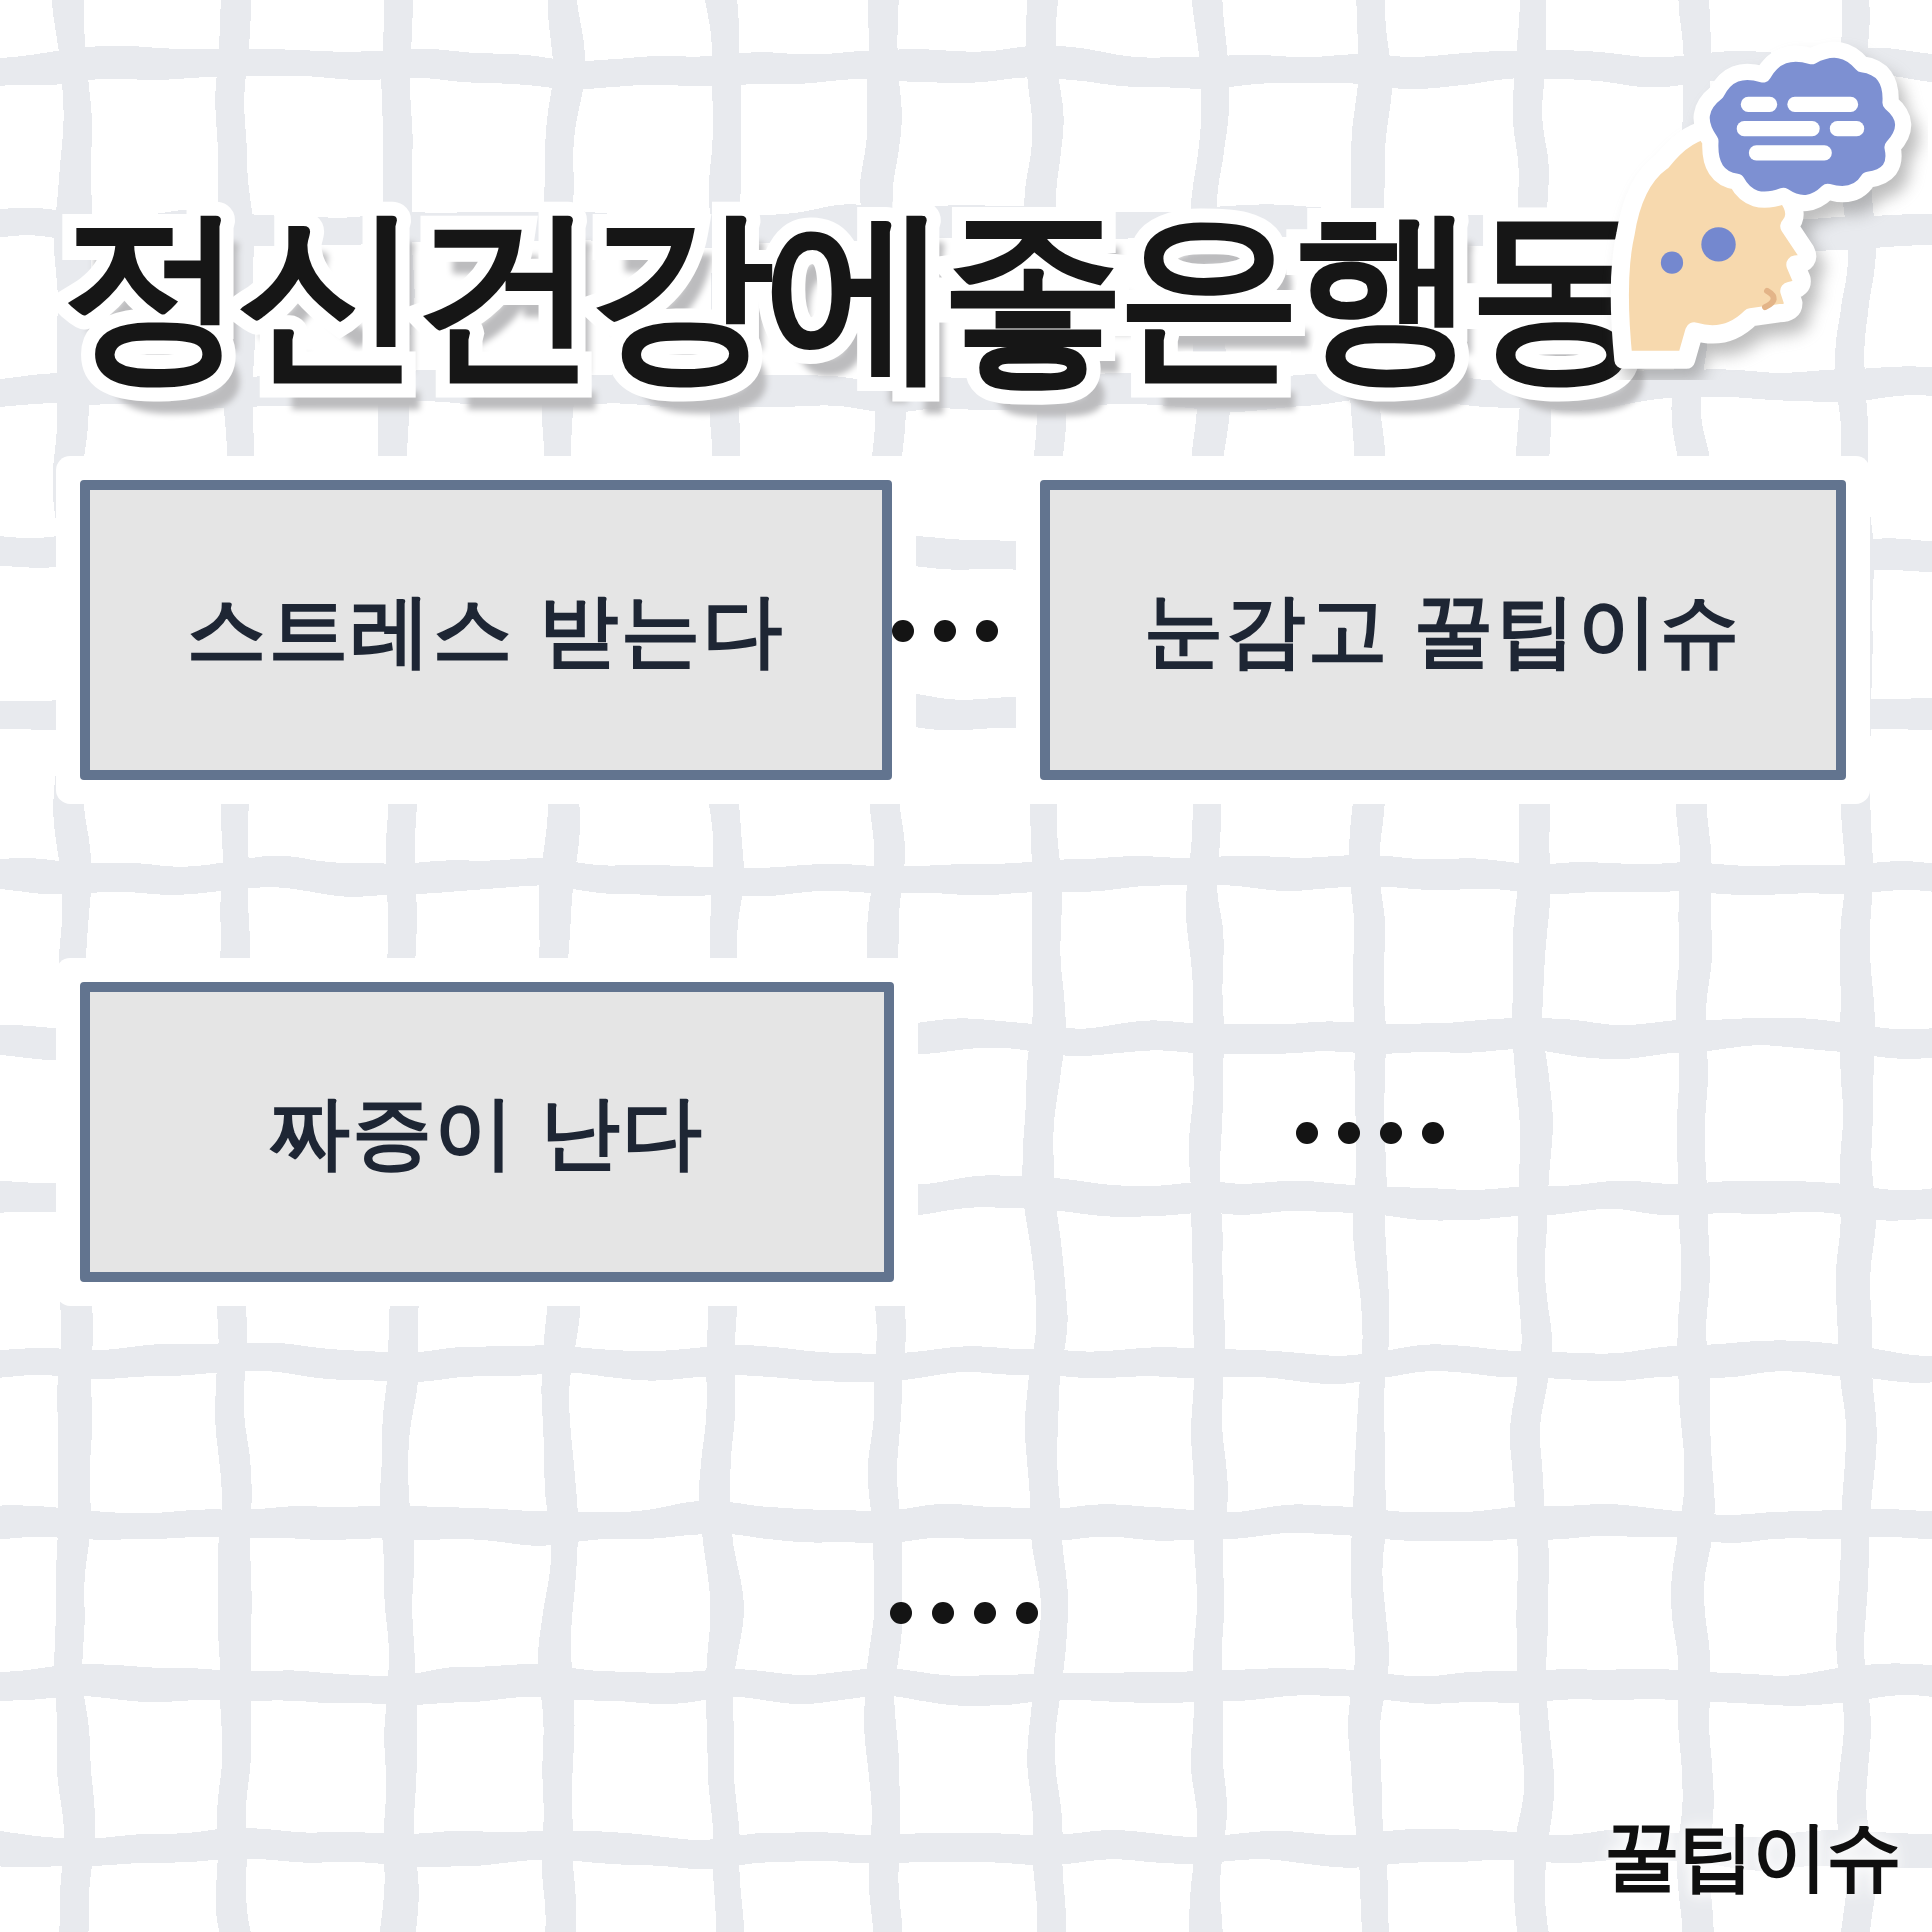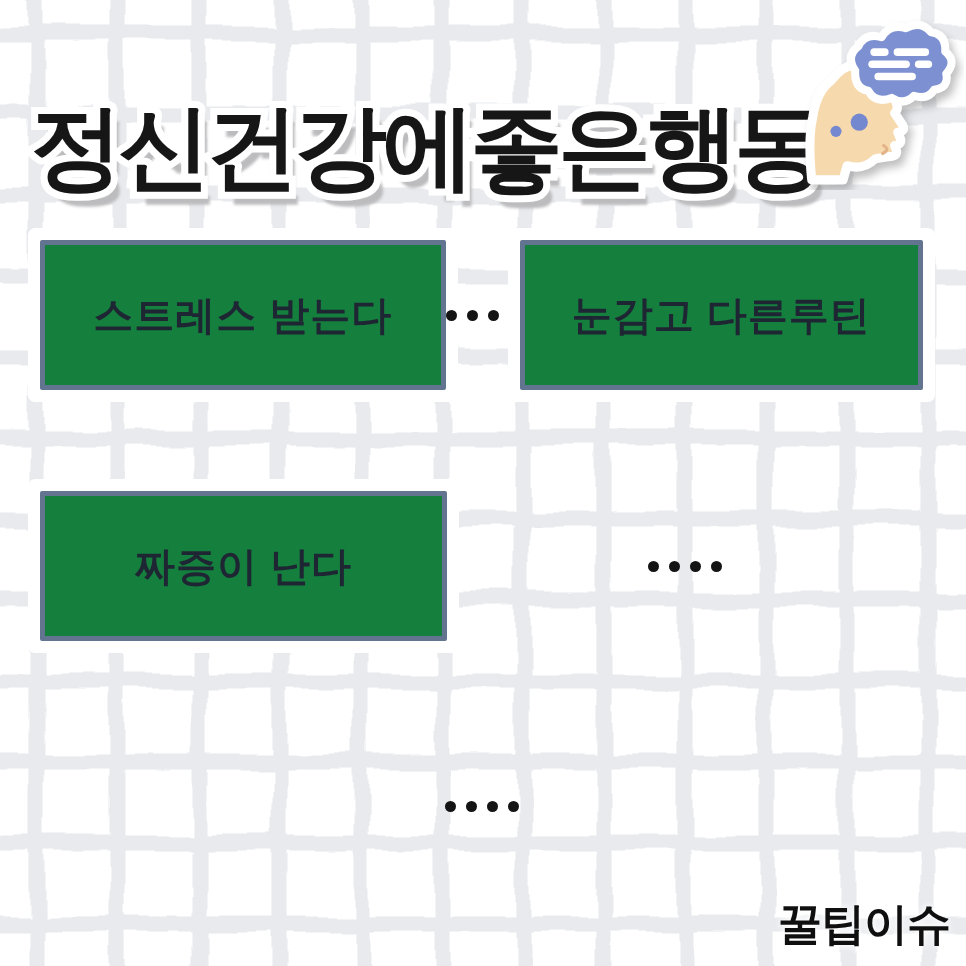--- a/index.html
+++ b/index.html
@@ -31,37 +31,37 @@
 
   
   .row {
     position:absolute; left:40px; width:883px; height:150px;
     display:flex; align-items:stretch; z-index:2;
   }
   .row-0 { top:240px; }
   .row-1 { top:491px;justify-content:flex-end; }
   .row-2 { top:731px; }
   .box {
-    background:#15803d; border:5px solid #62748f; border-radius:2px;
+    background:#e5e5e5; border:5px solid #62748f; border-radius:2px;
     box-shadow:0 0 0 12px #ffffff;
     display:flex; align-items:center; justify-content:center;
     font-size:40px; font-weight:700; color:#1e2634; letter-spacing:1px;
     box-sizing:border-box;
   }
   .box-left  { width:407px; }
   .box-right { width:405px; }
   .connector {
     flex:1; display:flex; align-items:center; justify-content:center; gap:10px;
   }
   .dot { width:11px; height:11px; border-radius:50%; background:#141414; }
 
   
   .watermark {
     position:absolute; right:16px; bottom:12px; z-index:3;
-    font-size:44px; font-weight:900; color:#0f0f0f; letter-spacing:-1px;
+    font-size:38px; font-weight:900; color:#0f0f0f; letter-spacing:-1px;
     text-shadow:0 0 6px #ffffff, 0 0 10px #ffffff;
   }
 </style>
 </head>
 <body>
 
 <div class="canvas">
 
   <svg class="grid-bg" width="966" height="966" viewBox="0 0 966 966" aria-hidden="true">
     <defs>
@@ -126,21 +126,21 @@
   </svg>
 
   <div class="row row-0">
     <div class="box box-left">스트레스 받는다</div>
     <div class="connector">
       <span class="dot"></span>
       <span class="dot"></span>
       <span class="dot"></span>
       <span class="dot"></span>
     </div>
-    <div class="box box-right">눈감고 다른루틴</div>
+    <div class="box box-right">눈감고 꿀팁이슈</div>
   </div>
 
   <div class="row row-1">
     <div class="box box-left">짜증이 난다</div>
     <div class="connector">
       <span class="dot"></span>
       <span class="dot"></span>
       <span class="dot"></span>
       <span class="dot"></span>
     </div>

